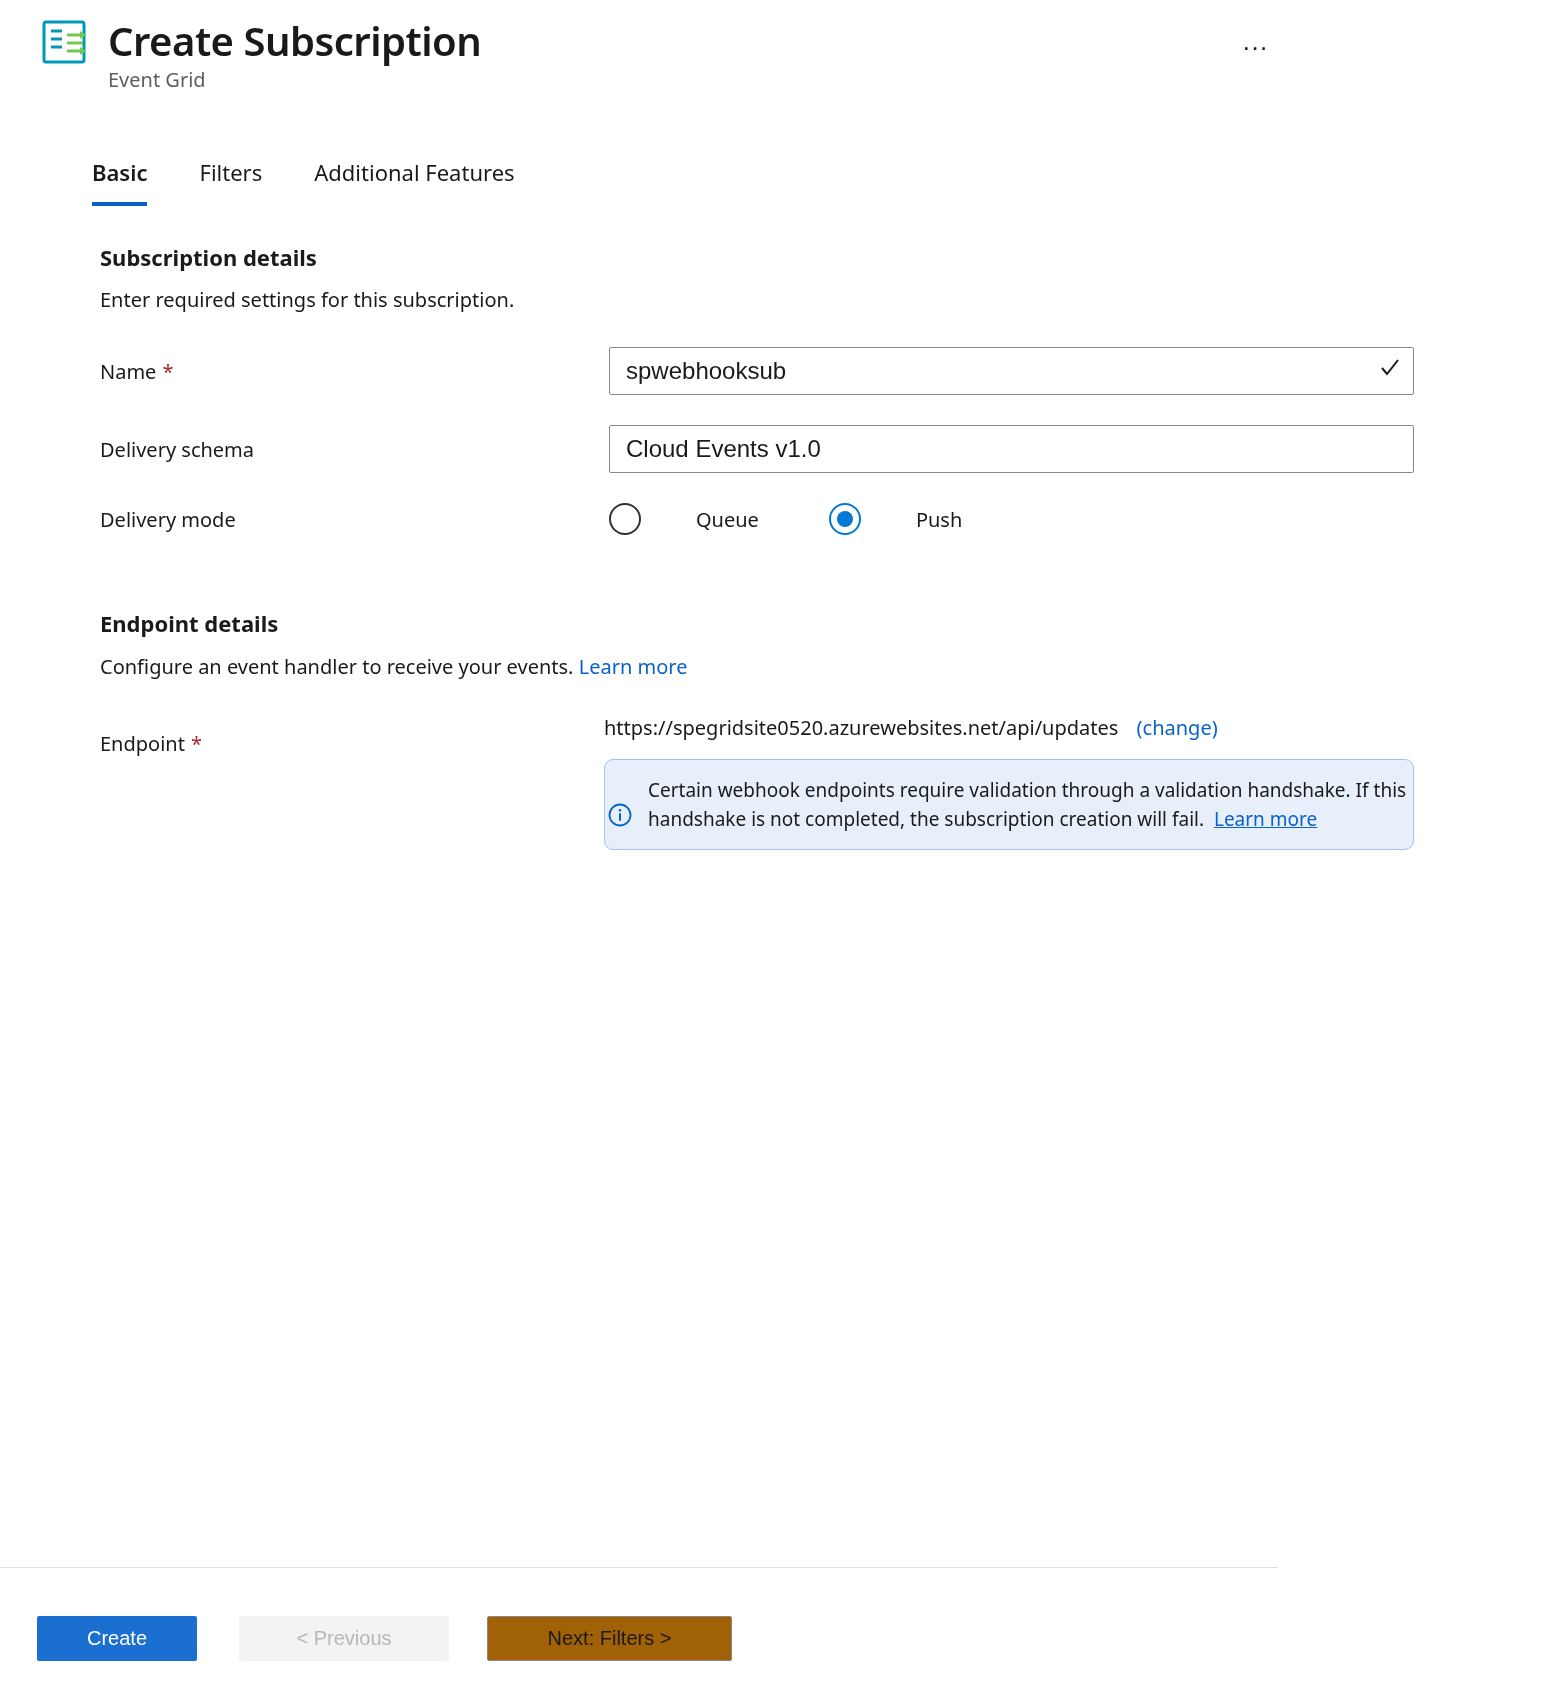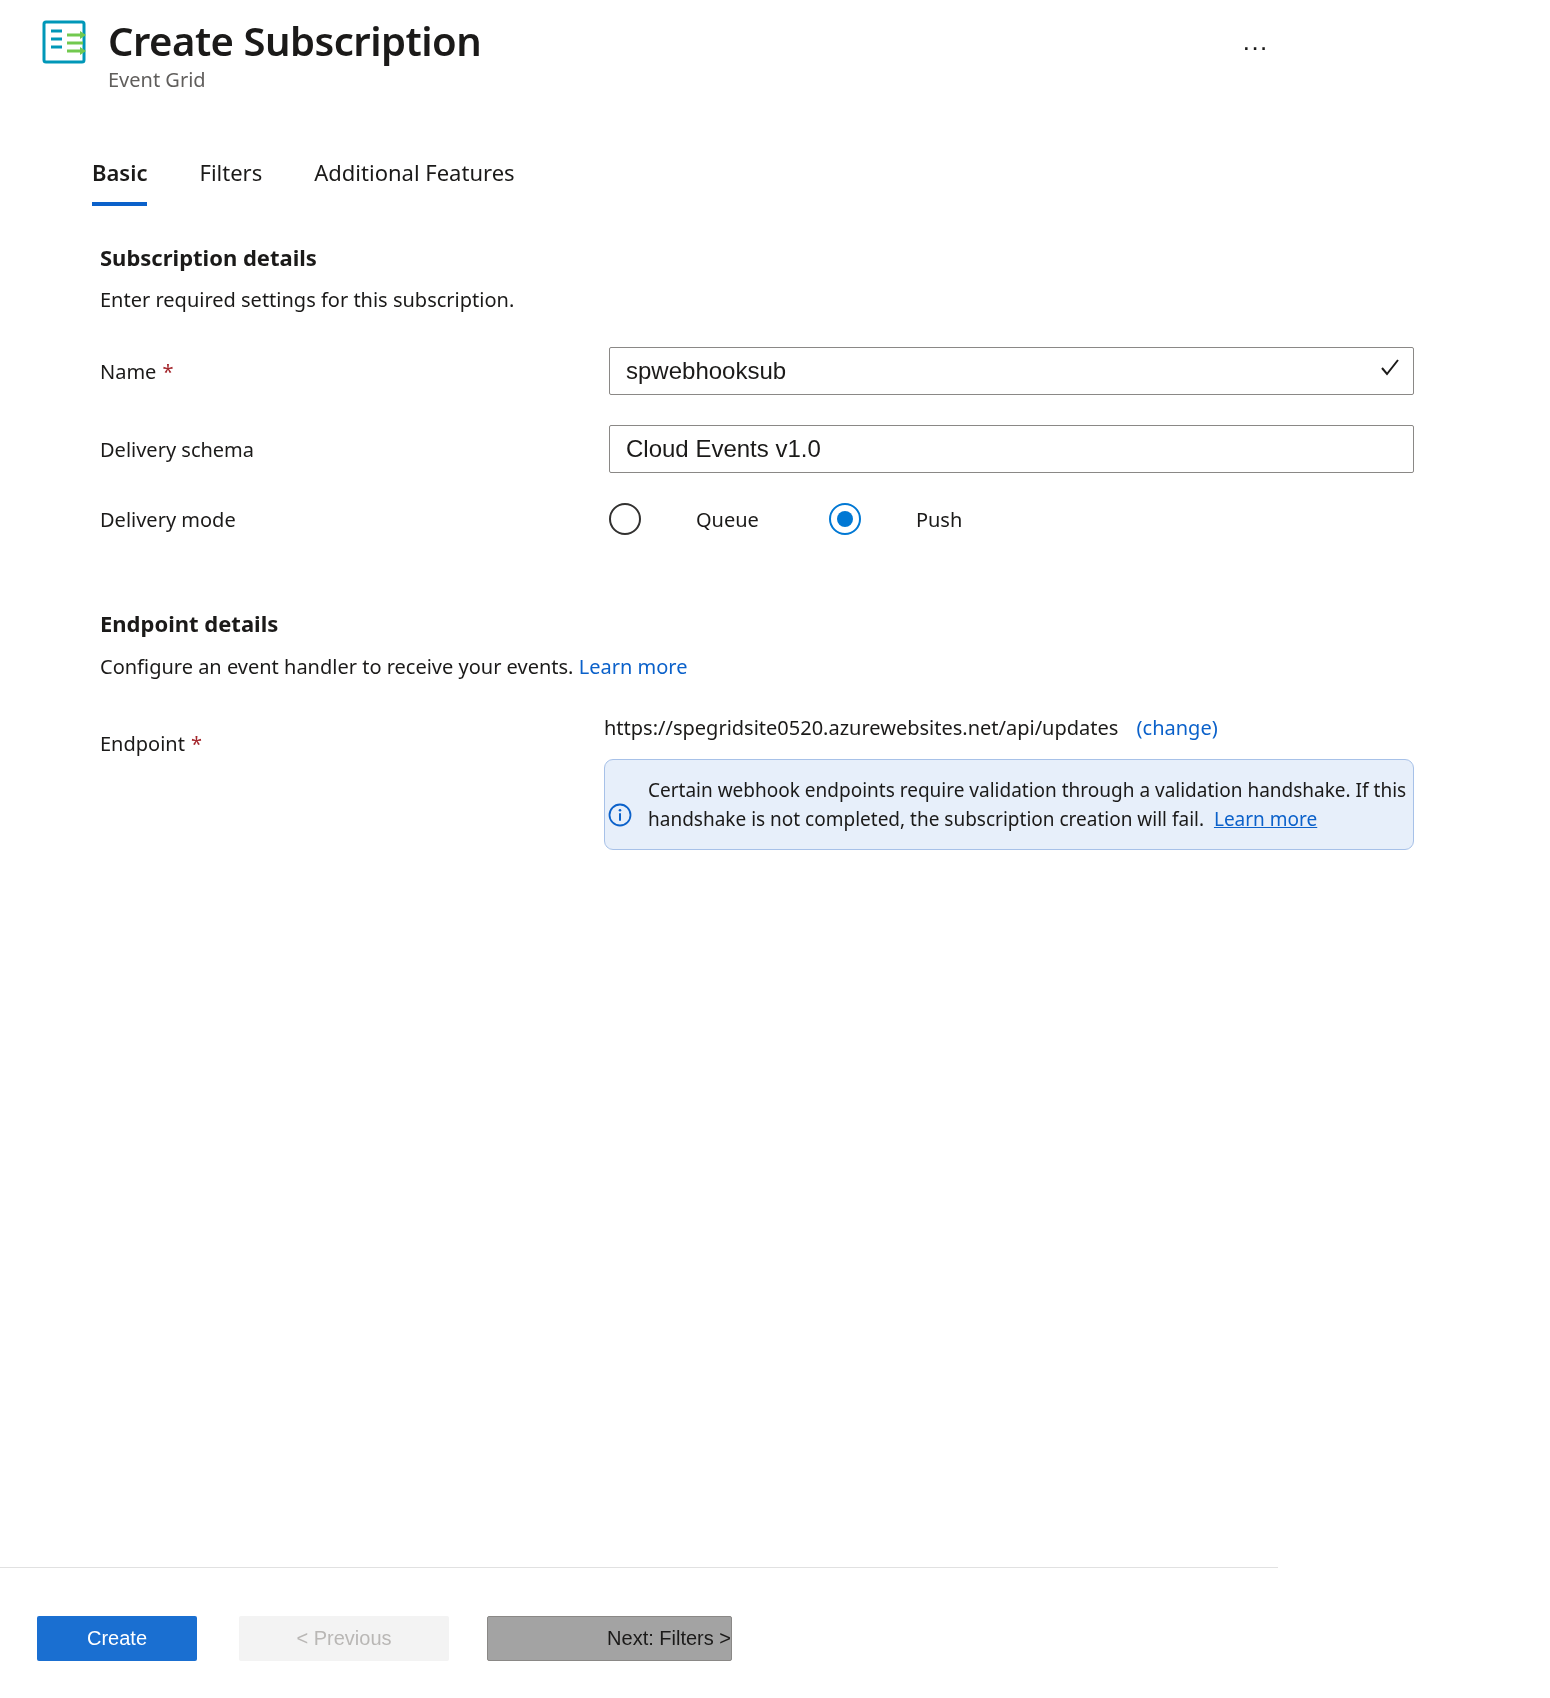--- a/index.html
+++ b/index.html
@@ -68,21 +68,21 @@
   .info-text{font-size:19px;line-height:1.5;}
   .info-text a{text-decoration:underline;}
 
   
   .footer-sep{position:absolute;left:0;right:0;bottom:130px;height:1px;background:#e1e1e1;}
   .footer{position:absolute;left:37px;bottom:37px;display:flex;align-items:center;}
   .btn{font-size:20px;padding:10px 0;border-radius:2px;cursor:pointer;
     height:45px;line-height:23px;text-align:center;border:1px solid transparent;}
   .btn-primary{background:#1a6fd1;color:#fff;width:160px;margin-right:42px;}
   .btn-disabled{background:#f3f3f3;color:#b9b7b5;width:210px;margin-right:38px;cursor:default;}
-  .btn-secondary{background:#a3a3a3;color:var(--text);border:1px solid var(--border);width:245px;text-align:right;}
+  .btn-secondary{background:#a16207;color:var(--text);border:1px solid var(--border);width:245px;}
 </style>
 </head>
 <body>
 <div class="page">
 
   <div class="header-row">
     <span class="header-icon">
       <svg width="48" height="48" viewBox="0 0 48 48">
         <rect x="4" y="4" width="40" height="40" rx="2" fill="#fff" stroke="#0097b8" stroke-width="3"></rect>
         <line x1="11" y1="13" x2="22" y2="13" stroke="#0097b8" stroke-width="3"></line>

